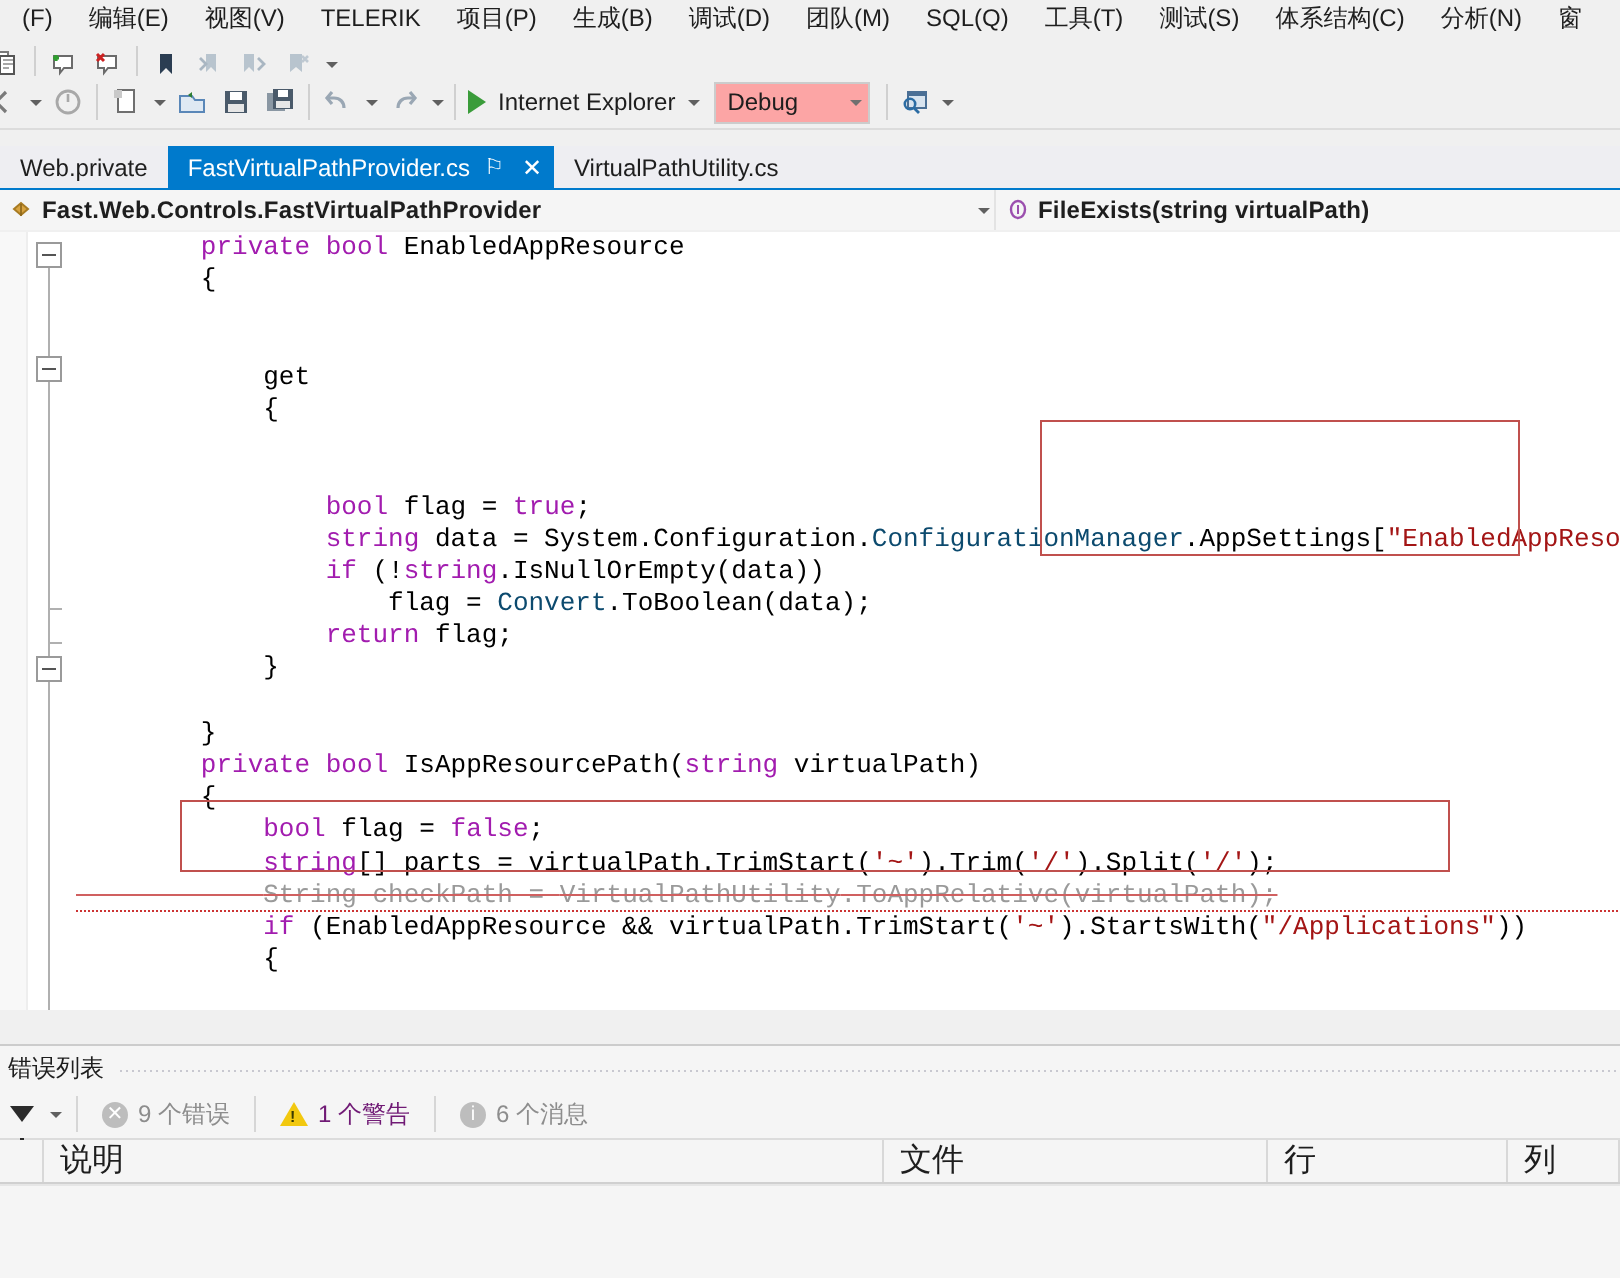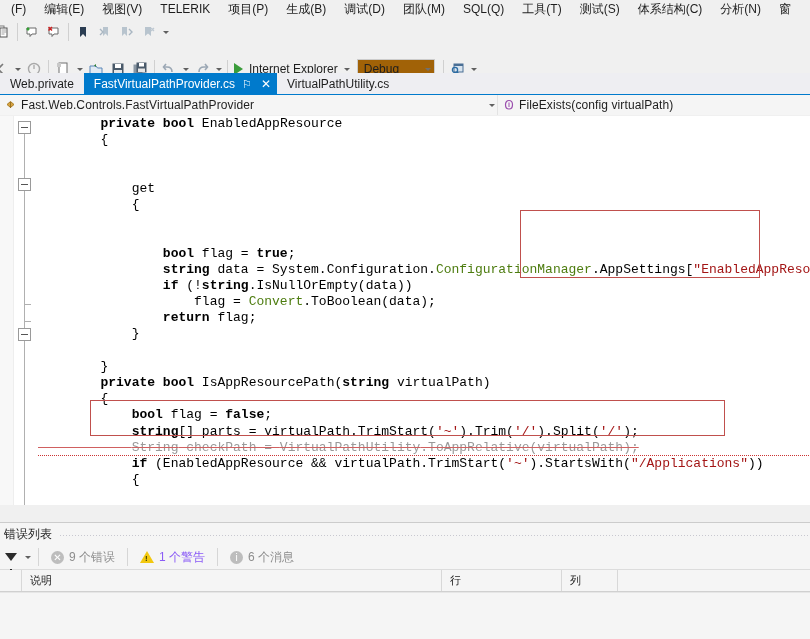--- a/index.html
+++ b/index.html
@@ -33,21 +33,21 @@
   }
 
   
   .toolbar {
     position: absolute; top: 19px; left: 0; width: 810px; height: 26px;
     background: #f0f0f0;
     display: flex; align-items: center;
     overflow: hidden;
   }
   .toolbar2 {
-    position: absolute; top: 56px; left: 0; width: 810px; height: 27px;
+    position: absolute; top: 38px; left: 0; width: 810px; height: 27px;
     background: #f0f0f0;
     display: flex; align-items: center;
     overflow: hidden;
     border-bottom: 1px solid #dcdcdc;
   }
   .tb-btn {
     width: 22px; height: 22px;
     display: flex; align-items: center; justify-content: center;
     position: relative;
   }
@@ -60,21 +60,21 @@
     padding: 0 4px 0 3px;
     font-family: "Liberation Sans", sans-serif;
     font-size: 12px; color: #1e1e1e;
   }
   .play-tri {
     width:0;height:0;border-top:6px solid transparent;border-bottom:6px solid transparent;
     border-left:9px solid #3a9c3a; margin-right:6px;
   }
   .combo {
     height: 21px; min-width: 78px;
-    border: 1px solid #cccccc; background: #a16207;
+    border: 1px solid #cccccc; background: #fca5a5;
     display: flex; align-items: center; justify-content: space-between;
     padding: 0 3px 0 6px;
     font-size: 12px; color:#1e1e1e;
     margin-left: 4px;
   }
   .combo .caret { border-top-color:#707070; }
 
   
   .tabstrip {
     position: absolute; top: 73px; left: 0; width: 810px; height: 21px;
@@ -105,20 +105,21 @@
     position:absolute; top:94px; left:0; width:810px; height:1px; background:#007acc;
   }
 
   
   .navbar {
     position: absolute; top: 95px; left: 0; width: 810px; height: 20px;
     background: #f5f5f5;
     display: flex; align-items: stretch;
     border-bottom: 1px solid #e0e0e0;
     font-size: 12px;
+    font-weight: bold;
   }
   .nav-combo {
     display: flex; align-items: center;
     height: 20px; background: #f5f5f5;
     border-right: 1px solid #e3e3e3;
     padding: 0 2px 0 4px;
     overflow: hidden;
   }
   .nav-combo.left { width: 498px; }
   .nav-combo.right { width: 312px; border-right: none; }
@@ -159,22 +160,22 @@
   }
   .code {
     position: absolute; top: 0; left: 38px;
     font-family: "Liberation Mono", "DejaVu Sans Mono", monospace;
     font-size: 13px;
     line-height: 16.2px;
     white-space: pre;
     color: #000000;
   }
   .ln { height: 16.2px; white-space: pre; }
-  .kw  { color: #000000; font-weight: bold; }
-  .typ { color: #4d7c0f; }
+  .kw  { color: #a21caf; }
+  .typ { color: #0c4a6e; }
   .str { color: #a31515; }
   .gray { color: #9a9a9a; }
   .struck { text-decoration: line-through; text-decoration-color:#d06060; }
   .squig {
     border-bottom: 1px dotted #cc3333;
   }
   .hl-box {
     position:absolute; border:1px solid #c0504d; background: transparent;
   }
 
@@ -240,21 +241,21 @@
     width:0;height:0;border-left:7px solid transparent;border-right:7px solid transparent;
     border-bottom:12px solid #f2c80f; position:relative;
   }
   .ico-warn::after{content:"!";position:absolute;left:-2px;top:3px;font-size:8px;color:#3a3a00;font-weight:bold;}
   .err-header {
     position:absolute; top:47px; left:0; width:810px; height:22px;
     background:#f5f5f5; display:flex; align-items:stretch;
     border-bottom:1px solid #d0d0d0;
   }
   .eh-cell {
-    display:flex; align-items:center; font-size:11px; color:#1e1e1e;
+    display:flex; align-items:center; font-size:16px; color:#1e1e1e;
     border-right:1px solid #d8d8d8; padding-left:8px;
   }
   .err-body { position:absolute; top:69px; left:0; width:810px; height:48px; background:#f5f5f5; }
   .err-rowline { position:absolute; top:0; left:0; width:810px; height:1px; background:#e6e6e6; }
 </style>
 </head>
 <body>
 
 <div id="app">
 
@@ -443,21 +444,21 @@
       <span class="nav-text">Fast.Web.Controls.FastVirtualPathProvider</span>
       <span class="caret"></span>
     </div>
     <div class="nav-combo right">
       <span class="nav-ico">
         <svg width="14" height="14" viewBox="0 0 14 14">
             <path d="M7 2.5c2 0 3.5 1.8 3.5 4.2S9 11 7 11 3.5 9.1 3.5 6.7 5 2.5 7 2.5z" fill="none" stroke="#9b4fae" stroke-width="1.2"></path>
             <path d="M7 4.5v4.5" stroke="#9b4fae" stroke-width="1"></path>
           </svg>
       </span>
-      <span class="nav-text">FileExists(config virtualPath)</span>
+      <span class="nav-text">FileExists(string virtualPath)</span>
     </div>
   </div>
 
   <div class="editor">
     <div class="margin-ind"></div>
     <div class="outline-col">
       <div class="outline-line" style="top:12px;height:380px;"></div>
       <div class="outline-box" style="top:5px;"></div>
       <div class="outline-box" style="top:62px;"></div>
       <div class="outline-tick" style="top:188px;"></div>
@@ -486,32 +487,33 @@
           <div class="caret"></div>
         </div>
       <div class="vsep"></div>
       <div class="err-chip">
         <span class="ico-circle ico-err">✕</span>
         <span class="chip-label" style="color:#8d8d8d;">9 个错误</span>
       </div>
       <div class="vsep"></div>
       <div class="err-chip">
         <span class="ico-warn"></span>
-        <span class="chip-label" style="color:#8b5cf6;">1 个警告</span>
+        <span class="chip-label" style="color:#701a75;">1 个警告</span>
       </div>
       <div class="vsep"></div>
       <div class="err-chip">
         <span class="ico-circle ico-info">i</span>
         <span class="chip-label" style="color:#8d8d8d;">6 个消息</span>
       </div>
     </div>
 
     <div class="err-header" id="errheader">
         <div class="eh-cell" style="width: 22px;"></div>
         <div class="eh-cell" style="width: 420px;">说明</div>
+        <div class="eh-cell" style="width: 192px;">文件</div>
         <div class="eh-cell" style="width: 120px;">行</div>
         <div class="eh-cell" style="width: 56px;">列</div>
       </div>
 
     <div class="err-body">
       <div class="err-rowline"></div>
     </div>
   </div>
 
 </div>

